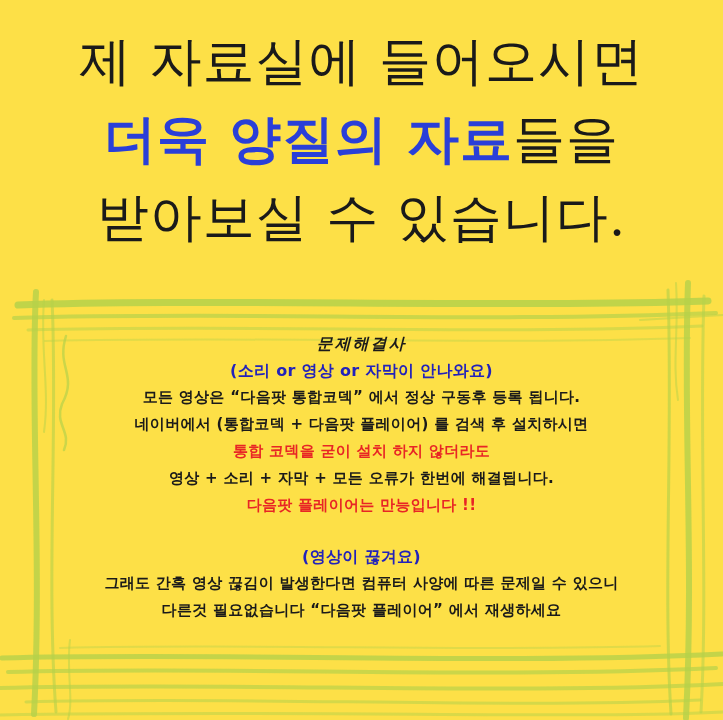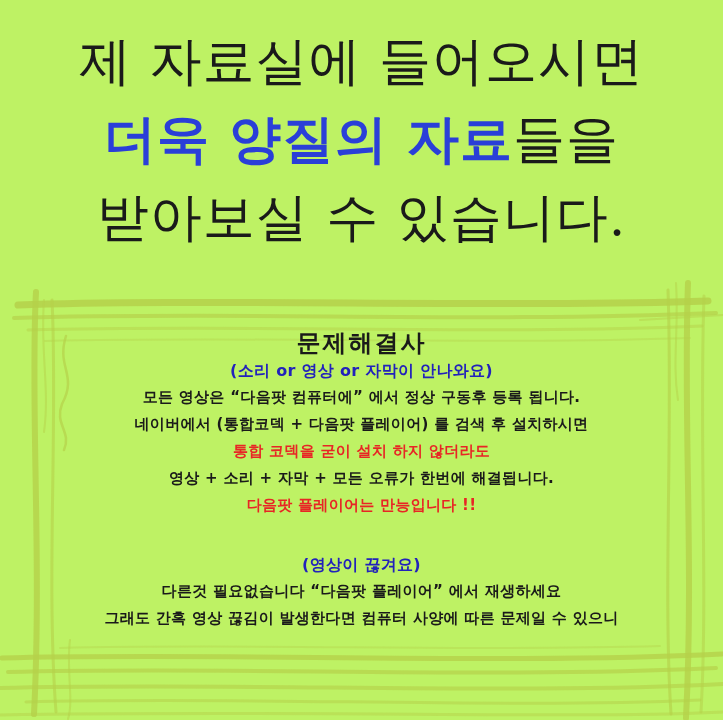--- a/index.html
+++ b/index.html
@@ -4,42 +4,42 @@
 <style>
   :root{
     --green:#b5d14a;
     --blue:#2a3fd8;
     --boxblue:#2222bb;
     --red:#e82525;
     --ink:#1a1a1a;
   }
   *{margin:0;padding:0;box-sizing:border-box;}
   html,body{width:723px;height:720px;background:#ffffff;overflow:hidden;}
-  .page{position:relative;width:723px;height:720px;background:#bef264;
+  .page{position:relative;width:723px;height:720px;background:#fde047;
         font-family:"DejaVu Sans","Liberation Sans",sans-serif;}
 
   
   .headline{position:absolute;top:22px;left:0;width:723px;text-align:center;
             font-family:"DejaVu Serif","Liberation Serif",serif;
             color:var(--ink);font-size:52px;letter-spacing:1px;}
   .hl-line{height:78px;line-height:78px;white-space:nowrap;}
   .hl-blue{color:var(--blue);font-weight:bold;}
 
   
   .frame{position:absolute;left:0;top:0;width:723px;height:720px;
          color:var(--green);pointer-events:none;}
   .frame path{fill:none;stroke:currentColor;stroke-linecap:round;}
 
   
   .box-content{position:absolute;top:330px;left:0;width:723px;text-align:center;
                font-weight:bold;font-size:15px;color:var(--ink);letter-spacing:.3px;}
   .box-content .line{height:27px;line-height:27px;white-space:nowrap;}
-  .box-title{height:27px;line-height:27px;font-size:24px;letter-spacing:2px;}
+  .box-title{height:27px;line-height:27px;font-size:16px;letter-spacing:2px;font-style:italic;}
   .subhead{height:27px;line-height:27px;font-size:16px;color:var(--boxblue);text-align:center;}
-  .gap-top{margin-top:32px;}
+  .gap-top{margin-top:24px;}
   .red{color:var(--red);}
 </style>
 </head>
 <body>
 
 <div class="page">
 
   <div class="headline">
     <div class="hl-line">제 자료실에 들어오시면</div>
     <div class="hl-line"><span class="hl-blue">더욱 양질의 자료</span><span>들을</span></div>
@@ -70,24 +70,24 @@
     <path d="M0,688 C230,682 520,695 723,684" stroke-width="4" opacity="0.65"></path>
     <path d="M26,702 C250,696 500,709 700,700" stroke-width="3" opacity="0.55"></path>
     <path d="M0,715 C300,710 600,719 723,712" stroke-width="3" opacity="0.5"></path>
     <path d="M60,648 C260,643 460,652 660,646" stroke-width="2" opacity="0.4"></path>
   </svg>
 
   <div class="box-content">
     <div class="box-title">문제해결사</div>
 
     <div class="subhead">(소리 or 영상 or 자막이 안나와요)</div>
-    <div class="line">모든 영상은  “다음팟 컴퓨터에”  에서 정상 구동후 등록 됩니다.</div>
+    <div class="line">모든 영상은  “다음팟 통합코덱”  에서 정상 구동후 등록 됩니다.</div>
     <div class="line">네이버에서 (통합코덱 + 다음팟 플레이어) 를 검색 후 설치하시면</div>
     <div class="line red">통합 코덱을 굳이 설치 하지 않더라도</div>
     <div class="line">영상 + 소리 + 자막 + 모든 오류가 한번에 해결됩니다.</div>
     <div class="line red">다음팟 플레이어는 만능입니다 !!</div>
 
     <div class="subhead gap-top">(영상이 끊겨요)</div>
+    <div class="line">그래도 간혹 영상 끊김이 발생한다면 컴퓨터 사양에 따른 문제일 수 있으니</div>
     <div class="line">다른것 필요없습니다  “다음팟 플레이어” 에서 재생하세요</div>
-    <div class="line">그래도 간혹 영상 끊김이 발생한다면 컴퓨터 사양에 따른 문제일 수 있으니</div>
   </div>
 
 </div>
 
 </body></html>

